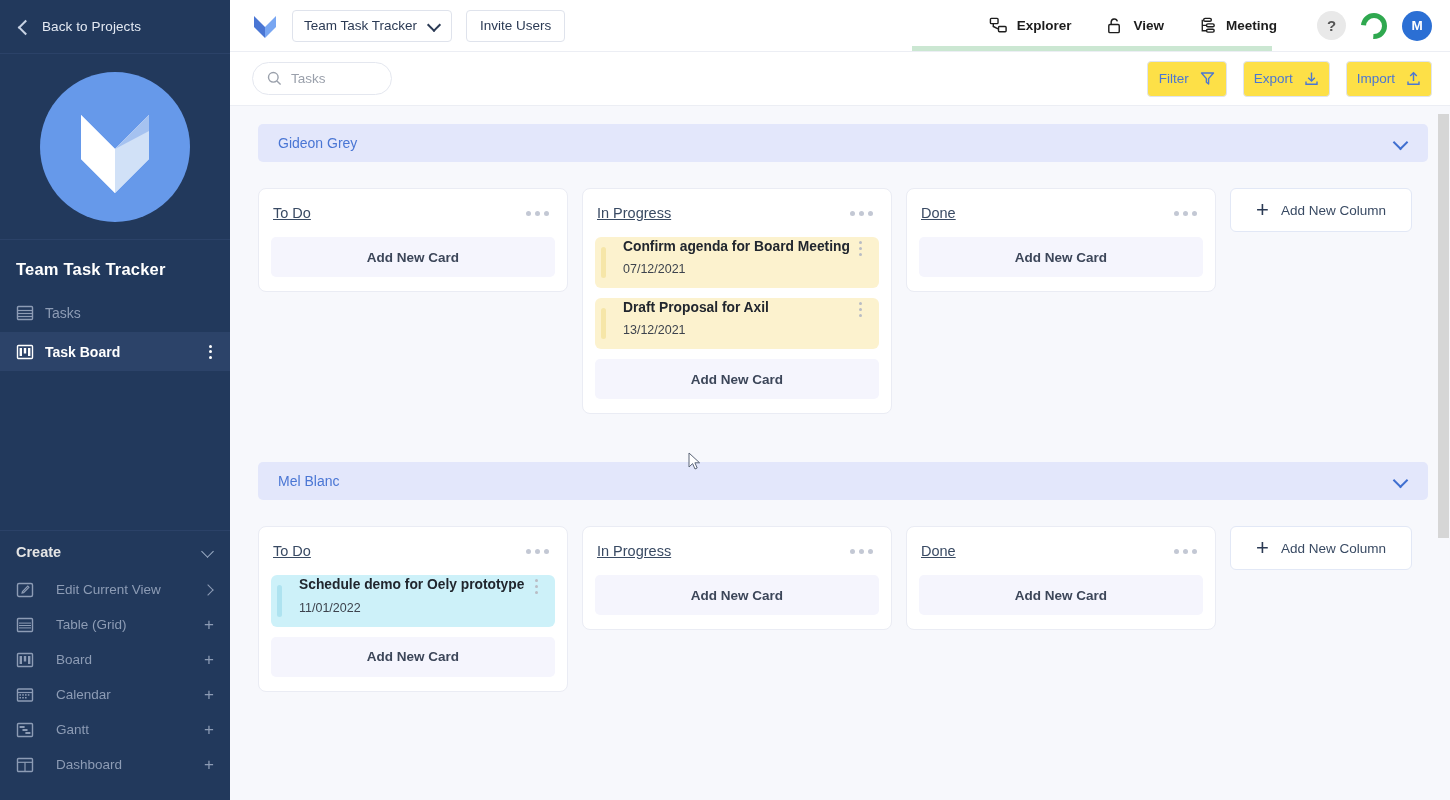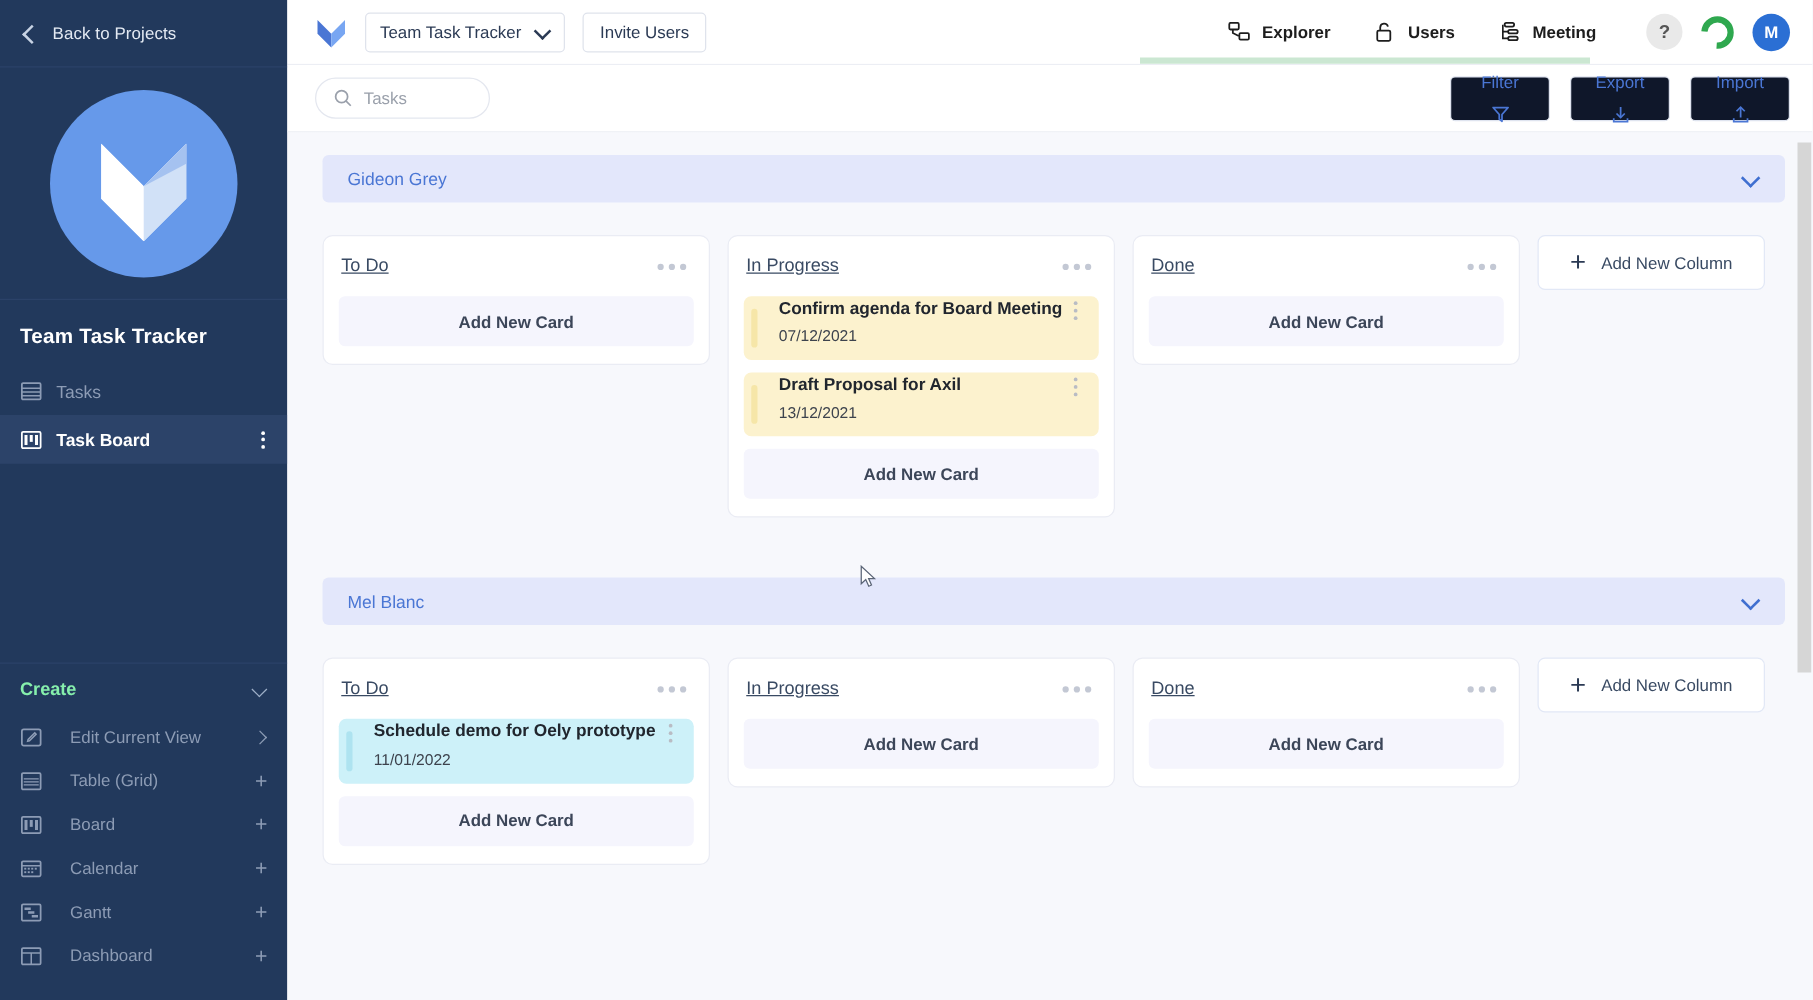--- a/index.html
+++ b/index.html
@@ -62,21 +62,21 @@
   .kebab-v {
     width: 16px; height: 18px; display: flex; flex-direction: column;
     align-items: center; justify-content: center; gap: 2.5px; cursor: pointer;
   }
   .kebab-v i { width: 3px; height: 3px; border-radius: 50%; background: #ffffff; display: block; }
 
   .sidebar-spacer { flex: 1 1 auto; }
 
   .create-head {
     height: 42px; display: flex; align-items: center;
-    padding: 0 16px; color: #86efac; font-size: 14.5px; font-weight: bold;
+    padding: 0 16px; color: #e5e5e5; font-size: 14.5px; font-weight: bold;
     border-top: 1px solid #2b4268; cursor: pointer;
   }
   .create-head span:first-child { flex: 1 1 auto; }
   .chev-down-grey { width: 12px; height: 12px; position: relative; }
   .chev-down-grey:before {
     content: ""; position: absolute; left: 1px; top: 1px;
     width: 8px; height: 8px;
     border-right: 1.8px solid #9fb0c8; border-bottom: 1.8px solid #9fb0c8;
     transform: rotate(45deg);
   }
@@ -149,23 +149,23 @@
   }
   .search-box {
     width: 140px; height: 33px; border: 1px solid #e4e7ef; border-radius: 17px;
     display: flex; align-items: center; gap: 9px; padding: 0 14px;
     background: #fff; cursor: text;
   }
   .search-box .stext { font-size: 13.5px; color: #9aa0ab; }
   .toolbar-spacer { flex: 1 1 auto; }
   .tb-btn {
     height: 36px; min-width: 80px; border: 1px solid #dfe4ef; border-radius: 4px;
-    background: #0f172a; display: flex; align-items: center; justify-content: center;
+    background: #fde047; display: flex; align-items: center; justify-content: center;
     gap: 11px; padding: 0 10px; margin-left: 16px;
-    color: #4a76d4; font-size: 13.5px; cursor: pointer; flex-direction: column;
+    color: #4a76d4; font-size: 13.5px; cursor: pointer;
   }
   .tb-ic { width: 15px; height: 15px; flex: 0 0 15px; color: #4a76d4; }
 
   
   .board-scroll {
     flex: 1 1 auto; overflow: hidden; position: relative;
     padding: 18px 0 0 0;
     background: linear-gradient(#f7f8fc, #f7f8fc);
   }
   .board-inner { padding: 0 22px 0 28px; }
@@ -394,21 +394,21 @@
             <rect x="10" y="11" width="8" height="5.5" rx="1" fill="none" stroke="currentColor" stroke-width="1.5"></rect>
             <path d="M4.5 8 L4.5 11 L9.5 13.5" fill="none" stroke="currentColor" stroke-width="1.5"></path>
           </svg>
           <span class="tlabel">Explorer</span>
         </div>
         <div class="top-nav-item">
           <svg class="top-ic" viewBox="0 0 20 20">
             <rect x="4" y="9" width="11" height="8.5" rx="1.2" fill="none" stroke="currentColor" stroke-width="1.5"></rect>
             <path d="M6.5 9 L6.5 6.2 A3.3 3.3 0 0 1 13 5.6" fill="none" stroke="currentColor" stroke-width="1.5"></path>
           </svg>
-          <span class="tlabel">Users</span>
+          <span class="tlabel">View</span>
         </div>
         <div class="top-nav-item">
           <svg class="top-ic" viewBox="0 0 20 20">
             <rect x="6" y="2.5" width="8" height="3" rx="1.4" fill="none" stroke="currentColor" stroke-width="1.5"></rect>
             <rect x="9" y="8.3" width="8" height="3" rx="1.4" fill="none" stroke="currentColor" stroke-width="1.5"></rect>
             <rect x="9" y="14" width="8" height="3" rx="1.4" fill="none" stroke="currentColor" stroke-width="1.5"></rect>
             <path d="M4.5 4 L4.5 15.5 L9 15.5 M4.5 9.8 L9 9.8" fill="none" stroke="currentColor" stroke-width="1.4"></path>
           </svg>
           <span class="tlabel">Meeting</span>
         </div>

